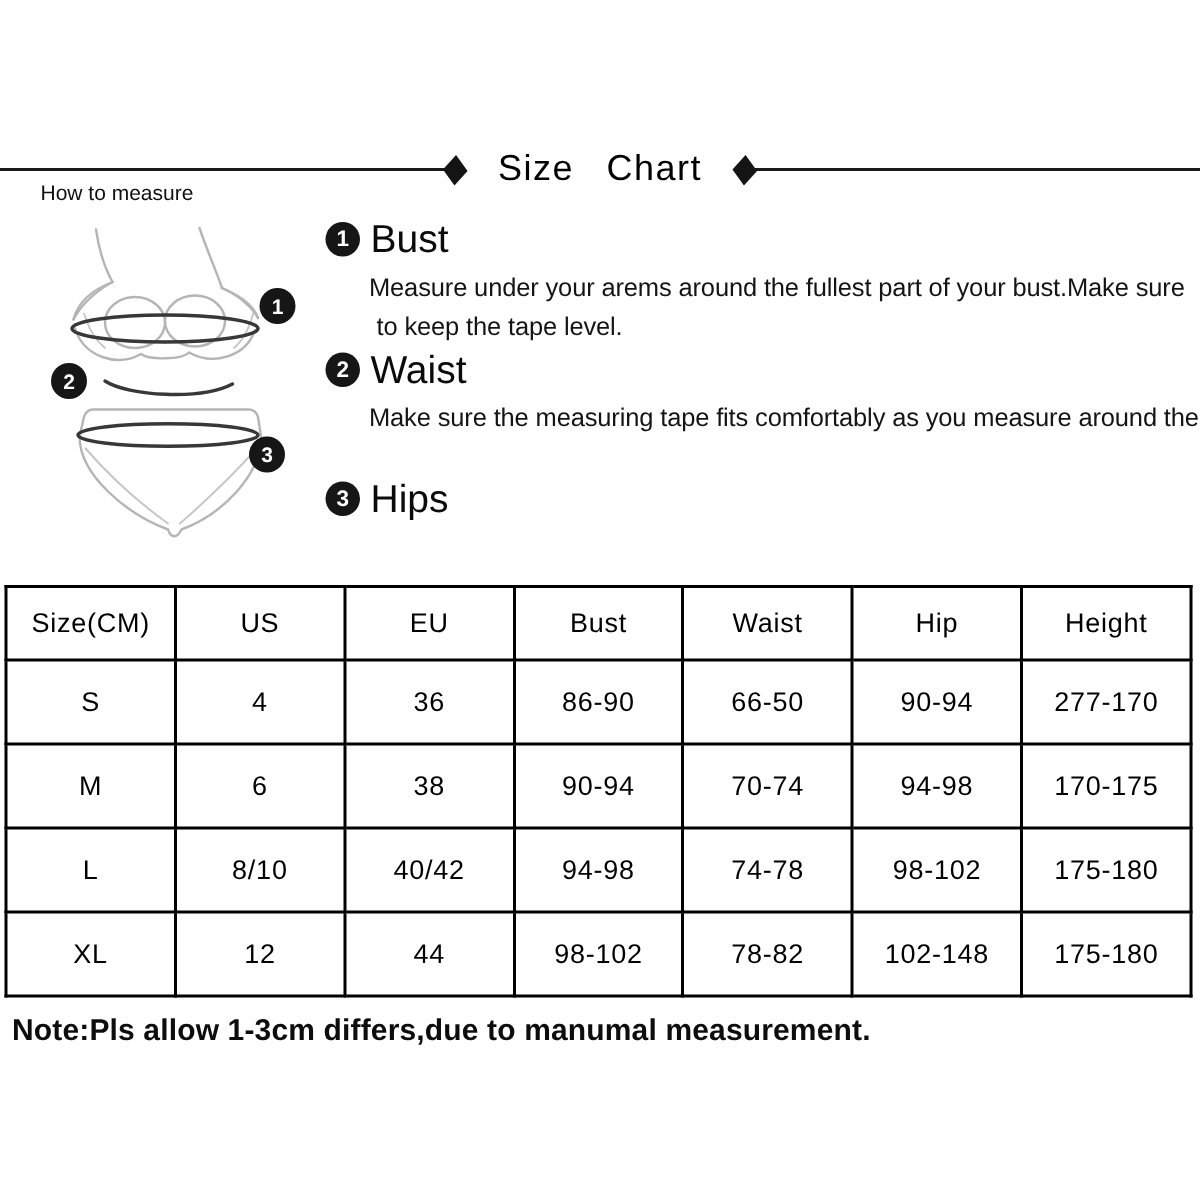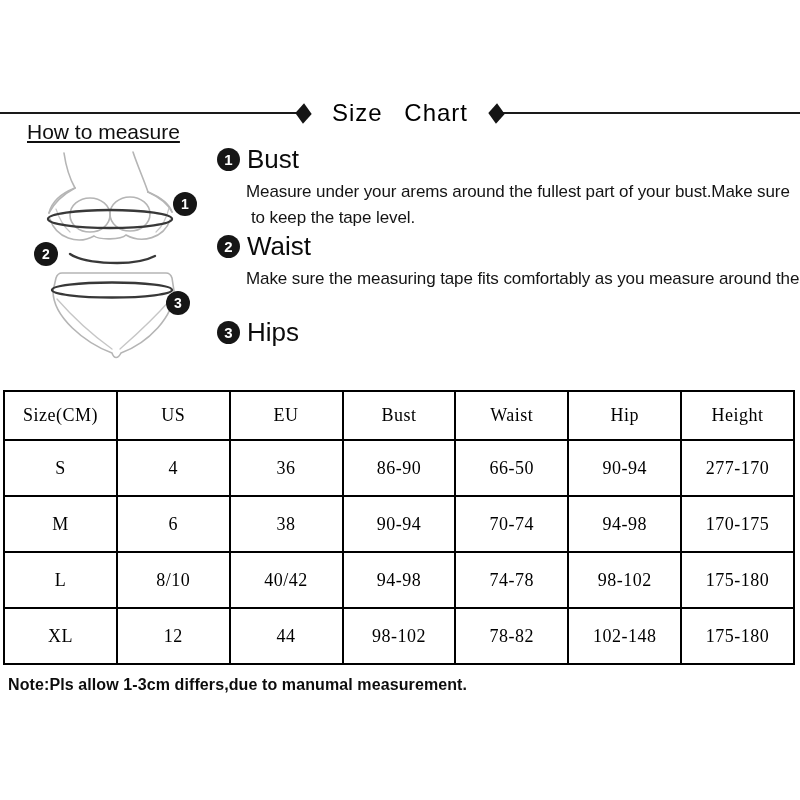--- a/index.html
+++ b/index.html
@@ -19,21 +19,21 @@
     transform: rotate(48deg) skew(6deg, 6deg);
   }
   .title-text {
     flex: 0 0 auto; margin: 0 22px; font-size: 24px; letter-spacing: 1px;
     word-spacing: 14px; color: #000; white-space: nowrap;
   }
 
   
   .howto {
     position: absolute; left: 27px; top: 120px;
-    font-size: 21px; color: #0f0f0f; text-decoration: underline;
+    font-size: 14px; color: #0f0f0f;
   }
   .figure { position: absolute; left: 20px; top: 147px; }
 
   
   .section { position: absolute; left: 217px; width: 578px; }
   #sec-bust  { top: 144px; }
   #sec-waist { top: 231px; }
   #sec-hips  { top: 317px; }
   .sec-head { display: flex; align-items: center; gap: 7px; }
   .badge {
@@ -45,33 +45,33 @@
   .sec-body {
     margin-left: 29px; margin-top: 4px; font-size: 17px; line-height: 26px;
     color: #141414; letter-spacing: -0.1px; white-space: nowrap;
   }
   .sec-body .l2 { padding-left: 5px; }
 
   
   table.size {
     position: absolute; left: 3px; top: 390px; width: 792px;
     border-collapse: collapse; table-layout: fixed;
-    font-family: Liberation Serif, serif; font-size: 18px; color: #000;
+    font-family: Liberation Sans, sans-serif; font-size: 18px; color: #000;
   }
   table.size th, table.size td {
     border: 2px solid #000; text-align: center; vertical-align: middle;
     font-weight: normal; padding: 0; letter-spacing: 0.5px;
   }
   table.size th { height: 47px; }
   table.size td { height: 54px; }
 
   
   .note {
     position: absolute; left: 8px; top: 676px;
-    font-size: 16px; font-weight: bold; color: #0d0d0d; letter-spacing: 0.1px;
+    font-size: 20px; font-weight: bold; color: #0d0d0d; letter-spacing: 0.1px;
   }
 </style>
 </head>
 <body>
 
 <div>
 
   <div class="title-row">
     <span class="rule"></span>
     <span class="diamond"></span>

